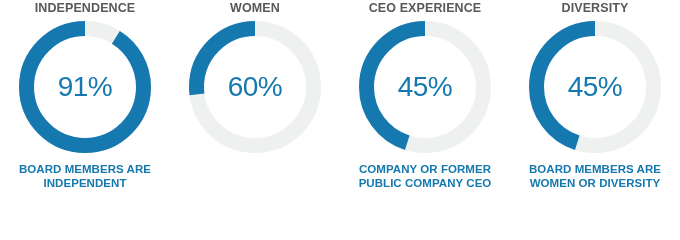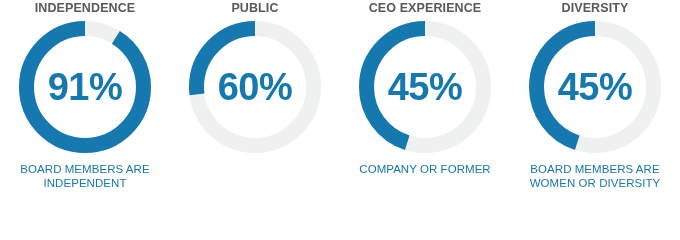--- a/index.html
+++ b/index.html
@@ -47,34 +47,34 @@
     width:132px;
     height:132px;
   }
   .donut-value{
     position:absolute;
     left:0;right:0;
     top:0;bottom:0;
     display:flex;
     align-items:center;
     justify-content:center;
-    font-size:38px;
-    font-weight:bold;
+    font-size:28px;
+    font-weight:normal;
     letter-spacing:-0.5px;
     color:#1578AE;
     line-height:1;
     padding-bottom:1px;
     box-sizing:border-box;
   }
   .kpi-caption{
     margin-top:9px;
     width:170px;
     text-align:center;
     font-size:11.5px;
-    font-weight:normal;
+    font-weight:bold;
     line-height:14px;
     letter-spacing:0.05px;
     color:#1578AE;
   }
   .kpi-caption span{display:block;}
 </style>
 </head>
 <body>
 
 <div id="kpi-board">
@@ -88,21 +88,21 @@
       </svg>
       <div class="donut-value">91%</div>
     </div>
     <div class="kpi-caption">
       <span>BOARD MEMBERS ARE</span>
       <span>INDEPENDENT</span>
     </div>
   </div>
 
   <div class="kpi-panel">
-    <div class="kpi-title">PUBLIC</div>
+    <div class="kpi-title">WOMEN</div>
     <div class="donut-wrap">
       <svg viewBox="0 0 132 132">
         <circle class="donut-track" cx="66" cy="66" r="58.5" fill="none" stroke="#EFF0F0" stroke-width="15"></circle>
         <circle class="donut-arc" cx="66" cy="66" r="58.5" fill="none" stroke="#1578AE" stroke-width="15" transform="rotate(-90 66 66) scale(1,-1) translate(0,-132)" stroke-dasharray="99.24291192690157 268.3234285431042" stroke-dashoffset="0"></circle>
       </svg>
       <div class="donut-value">60%</div>
     </div>
     <div class="kpi-caption">
     </div>
   </div>
@@ -111,20 +111,21 @@
     <div class="kpi-title">CEO EXPERIENCE</div>
     <div class="donut-wrap">
       <svg viewBox="0 0 132 132">
         <circle class="donut-track" cx="66" cy="66" r="58.5" fill="none" stroke="#EFF0F0" stroke-width="15"></circle>
         <circle class="donut-arc" cx="66" cy="66" r="58.5" fill="none" stroke="#1578AE" stroke-width="15" transform="rotate(-90 66 66) scale(1,-1) translate(0,-132)" stroke-dasharray="165.40485321150263 202.16148725850317" stroke-dashoffset="0"></circle>
       </svg>
       <div class="donut-value">45%</div>
     </div>
     <div class="kpi-caption">
       <span>COMPANY OR FORMER</span>
+      <span>PUBLIC COMPANY CEO</span>
     </div>
   </div>
 
   <div class="kpi-panel">
     <div class="kpi-title">DIVERSITY</div>
     <div class="donut-wrap">
       <svg viewBox="0 0 132 132">
         <circle class="donut-track" cx="66" cy="66" r="58.5" fill="none" stroke="#EFF0F0" stroke-width="15"></circle>
         <circle class="donut-arc" cx="66" cy="66" r="58.5" fill="none" stroke="#1578AE" stroke-width="15" transform="rotate(-90 66 66) scale(1,-1) translate(0,-132)" stroke-dasharray="165.40485321150263 202.16148725850317" stroke-dashoffset="0"></circle>
       </svg>

